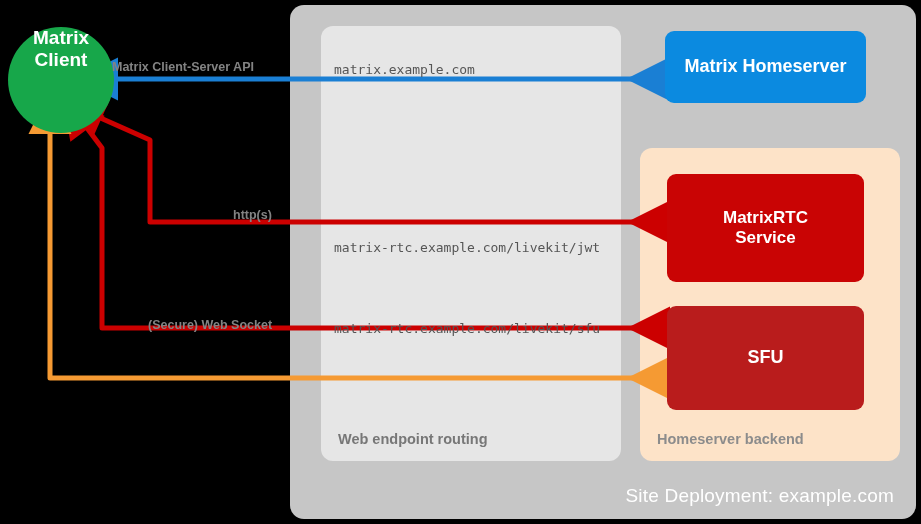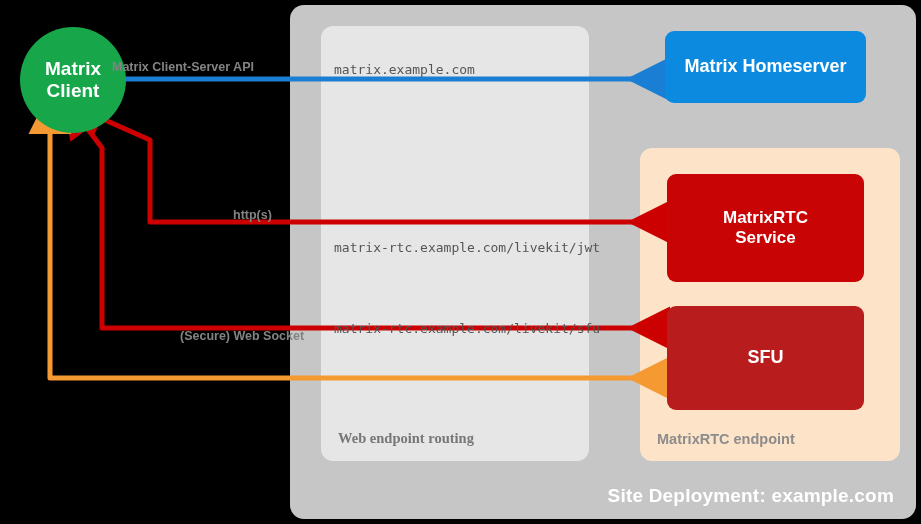--- a/index.html
+++ b/index.html
@@ -15,31 +15,30 @@
   .site-panel{
     position:absolute;
     left:290px;top:5px;width:626px;height:514px;
     background:#c6c6c6;
     border-radius:14px;
   }
   .site-label{
     position:absolute;
     right:22px;bottom:12px;
     color:#ffffff;
-    font-size:19px;font-weight:bold;
+    font-size:19px;font-weight:normal;
     letter-spacing:.2px;
     white-space:nowrap;
   }
 
   .routing-panel{
     position:absolute;
-    left:321px;top:26px;width:268px;height:435px;
+    left:321px;top:26px;width:300px;height:435px;
     background:#e6e6e6;
     border-radius:12px;
-    font-family:Liberation Serif, serif;
   }
   .routing-label{
     position:absolute;
     left:17px;bottom:14px;
     color:#777777;
     font-size:14.5px;font-weight:bold;
     white-space:nowrap;
   }
 
   .backend-panel{
@@ -52,25 +51,25 @@
     position:absolute;
     left:17px;bottom:14px;
     color:#8c8c8c;
     font-size:14.5px;font-weight:bold;
     white-space:nowrap;
   }
 
   
   .client-node{
     position:absolute;
-    left:20px;top:27px;width:106px;height:106px;
+    left:8px;top:27px;width:106px;height:106px;
     border-radius:50%;
     background:#17a74a;
     display:flex;flex-direction:column;
-    align-items:center;justify-content:center;
+    align-items:center;
     color:#ffffff;
     font-size:19px;font-weight:bold;
     line-height:1.18;
     text-align:center;
   }
 
   .box{
     position:absolute;
     display:flex;align-items:center;justify-content:center;
     text-align:center;
@@ -109,41 +108,41 @@
 
   
   .conn-label{
     position:absolute;
     color:#838383;
     font-size:12.5px;font-weight:bold;
     white-space:nowrap;
   }
   .cl-csapi{left:112px;top:60px;}
   .cl-https{left:233px;top:208px;}
-  .cl-ws{left:148px;top:329px;margin-left:32px;}
+  .cl-ws{left:148px;top:318px;}
   .cl-webrtc{left:62px;top:362px;}
 
   
   #wires{position:absolute;left:0;top:0;width:921px;height:524px;overflow:visible;}
 </style>
 </head>
 <body>
 
 <div id="stage">
 
   <div class="site-panel">
     <div class="site-label">Site Deployment: example.com</div>
   </div>
 
   <div class="routing-panel">
     <div class="routing-label">Web endpoint routing</div>
   </div>
 
   <div class="backend-panel">
-    <div class="backend-label">MatrixRTC endpoint</div>
+    <div class="backend-label">Homeserver backend</div>
   </div>
 
   <svg id="wires" viewBox="0 0 921 524">
     <defs>
       <marker id="ah-blue" markerWidth="9" markerHeight="9" refX="7.4" refY="4.5" orient="auto" markerUnits="strokeWidth">
         <path d="M0,4.5 L8.6,0.2 L8.6,8.8 Z" fill="#1a7fd4"></path>
       </marker>
       <marker id="ah-red" markerWidth="9" markerHeight="9" refX="7.4" refY="4.5" orient="auto" markerUnits="strokeWidth">
         <path d="M0,4.5 L8.6,0.2 L8.6,8.8 Z" fill="#cc0000"></path>
       </marker>

